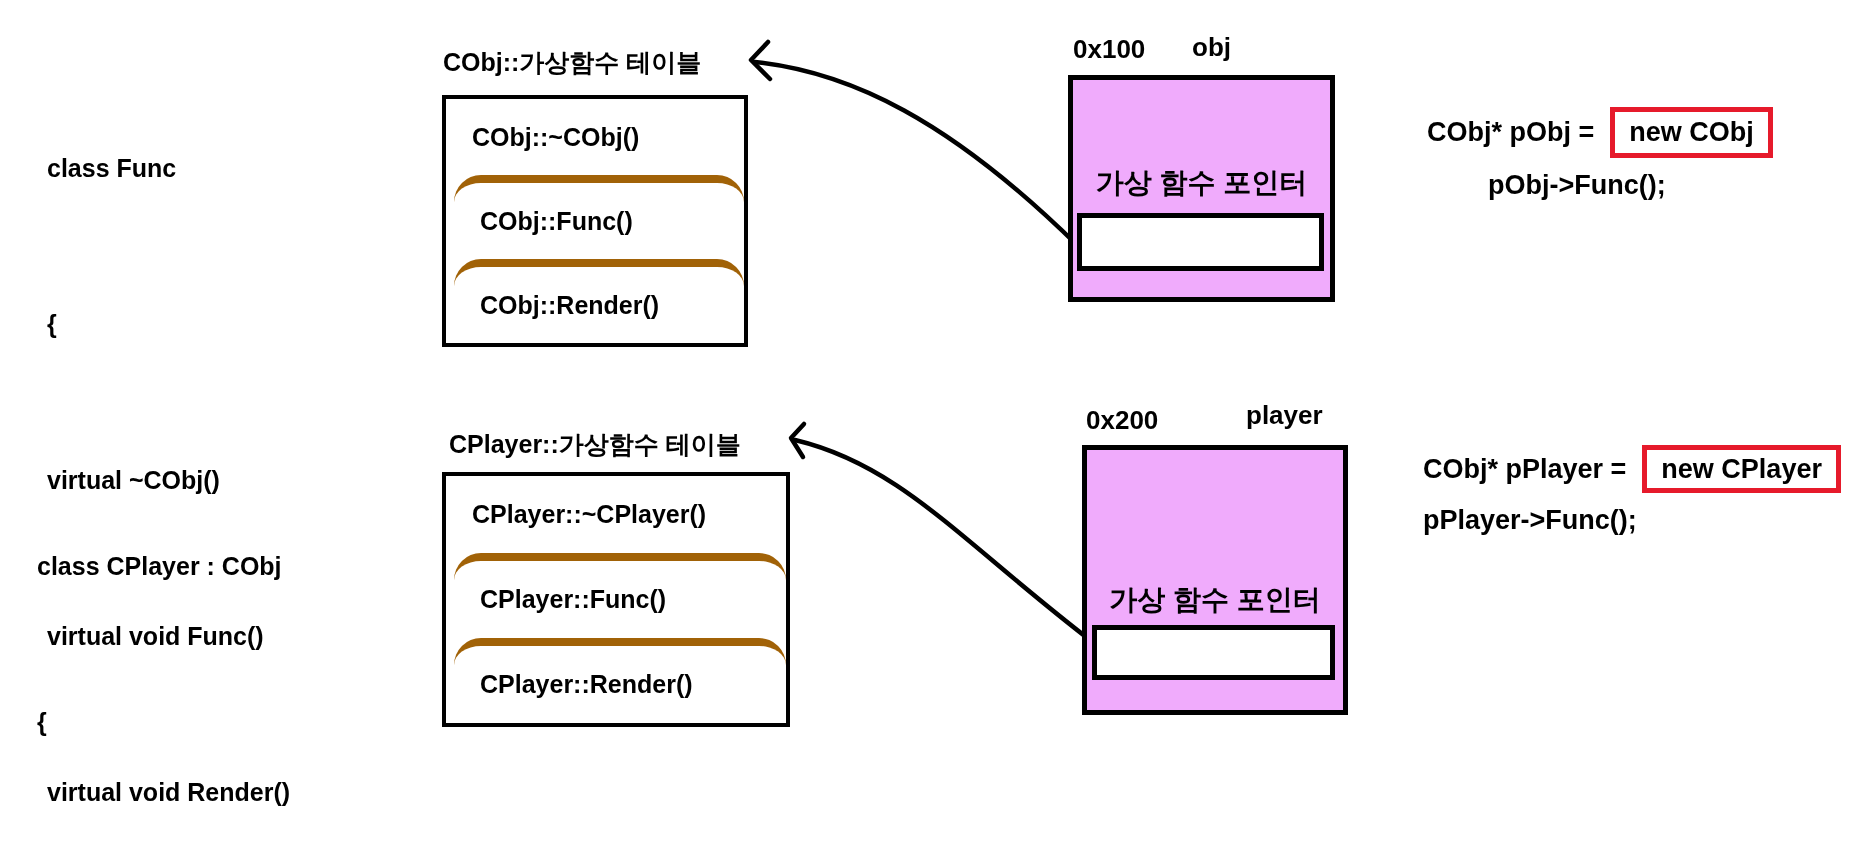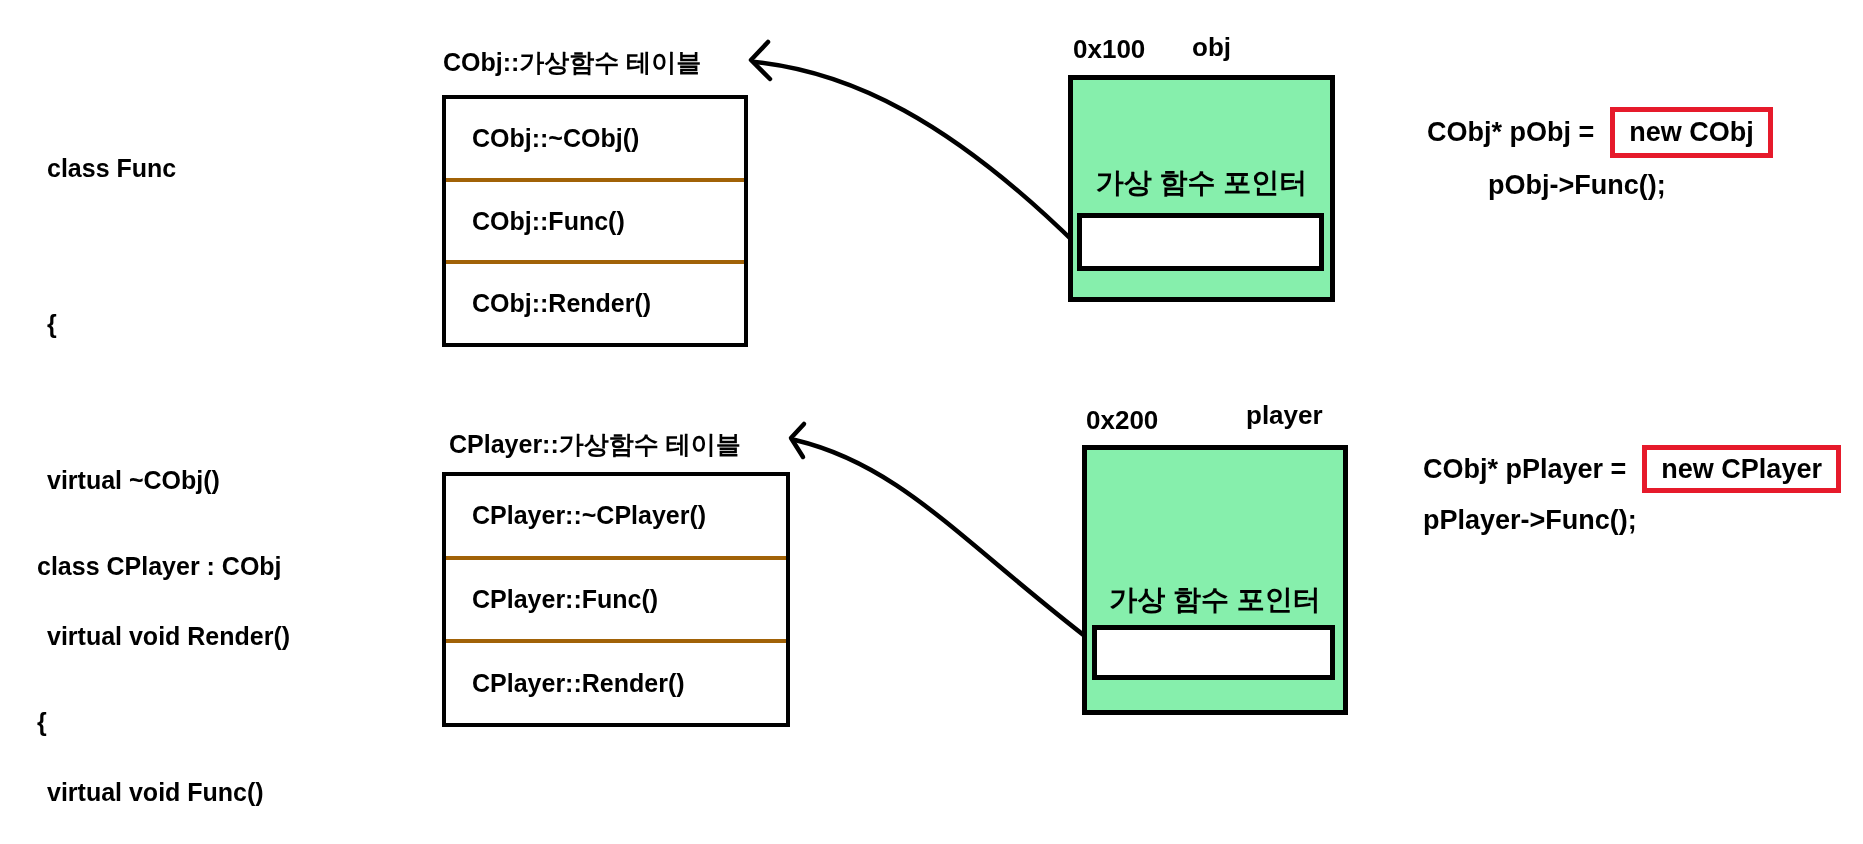--- a/index.html
+++ b/index.html
@@ -6,25 +6,25 @@
   html,body { background:#ffffff; }
   .canvas{
     position:relative; width:1863px; height:844px; background:#ffffff; overflow:hidden;
     font-family:"Liberation Sans","DejaVu Sans",sans-serif; color:#000; font-weight:bold;
   }
   .arrows{ position:absolute; left:0; top:0; width:1863px; height:844px; pointer-events:none; }
 
   .class-block{ position:absolute; font-size:25px; line-height:52px; white-space:pre; }
   .vtable-title{ position:absolute; font-size:25px; line-height:30px; white-space:nowrap; }
   .vtable{ position:absolute; border:4px solid #000; display:flex; flex-direction:column; background:#fff; }
-  .vtable-row{ flex:1; display:flex; align-items:center; padding-left:26px; font-size:25px; white-space:nowrap; }
-  .vtable-row + .vtable-row{ border-top:4px solid #a16207; }
+  .vtable-row{ flex:1; display:flex; align-items:center; padding-left:26px; font-size:25px; white-space:nowrap;border-radius:27px; }
+  .vtable-row + .vtable-row{ border-top:8px solid #a16207;margin-left:8px; }
 
   .mem-label{ position:absolute; font-size:26px; line-height:32px; white-space:nowrap; }
-  .membox{ position:absolute; border:5px solid #000; background:#86efac; }
+  .membox{ position:absolute; border:5px solid #000; background:#f0abfc; }
   .vptr-label{ position:absolute; left:0; right:0; text-align:center; font-size:28px; line-height:34px; white-space:nowrap; }
   .vptr-slot{ position:absolute; border:5px solid #000; background:#fff; }
 
   .code-line{ position:absolute; display:flex; align-items:center; gap:16px; font-size:27px; white-space:nowrap; }
   .red-box{ display:flex; align-items:center; height:100%; border:5px solid #e61a2b; padding:12px 14px; }
   .code-call{ position:absolute; font-size:27px; line-height:34px; white-space:nowrap; }
 </style>
 </head>
 <body>
 
@@ -36,22 +36,22 @@
       <polyline points="768,42 751,60 770,79"></polyline>
       <path d="M 795 440 C 900 465, 960 540, 1090 640"></path>
       <polyline points="804,424 791,438 803,457"></polyline>
     </g>
   </svg>
 
   <div class="class-block" style="left:47px; top:38px;">
     <div>class Func</div>
     <div>{</div>
     <div>virtual ~CObj()</div>
+    <div>virtual void Func()</div>
     <div>virtual void Render()</div>
-    <div>virtual void Func()</div>
     
   </div>
 
   <div class="vtable-title" style="left:443px; top:47px;">CObj::가상함수 테이블</div>
 
   <div class="vtable" style="left:442px; top:95px; width:306px; height:252px;">
     <div class="vtable-row">CObj::~CObj()</div>
     <div class="vtable-row">CObj::Func()</div>
     <div class="vtable-row">CObj::Render()</div>
   </div>

